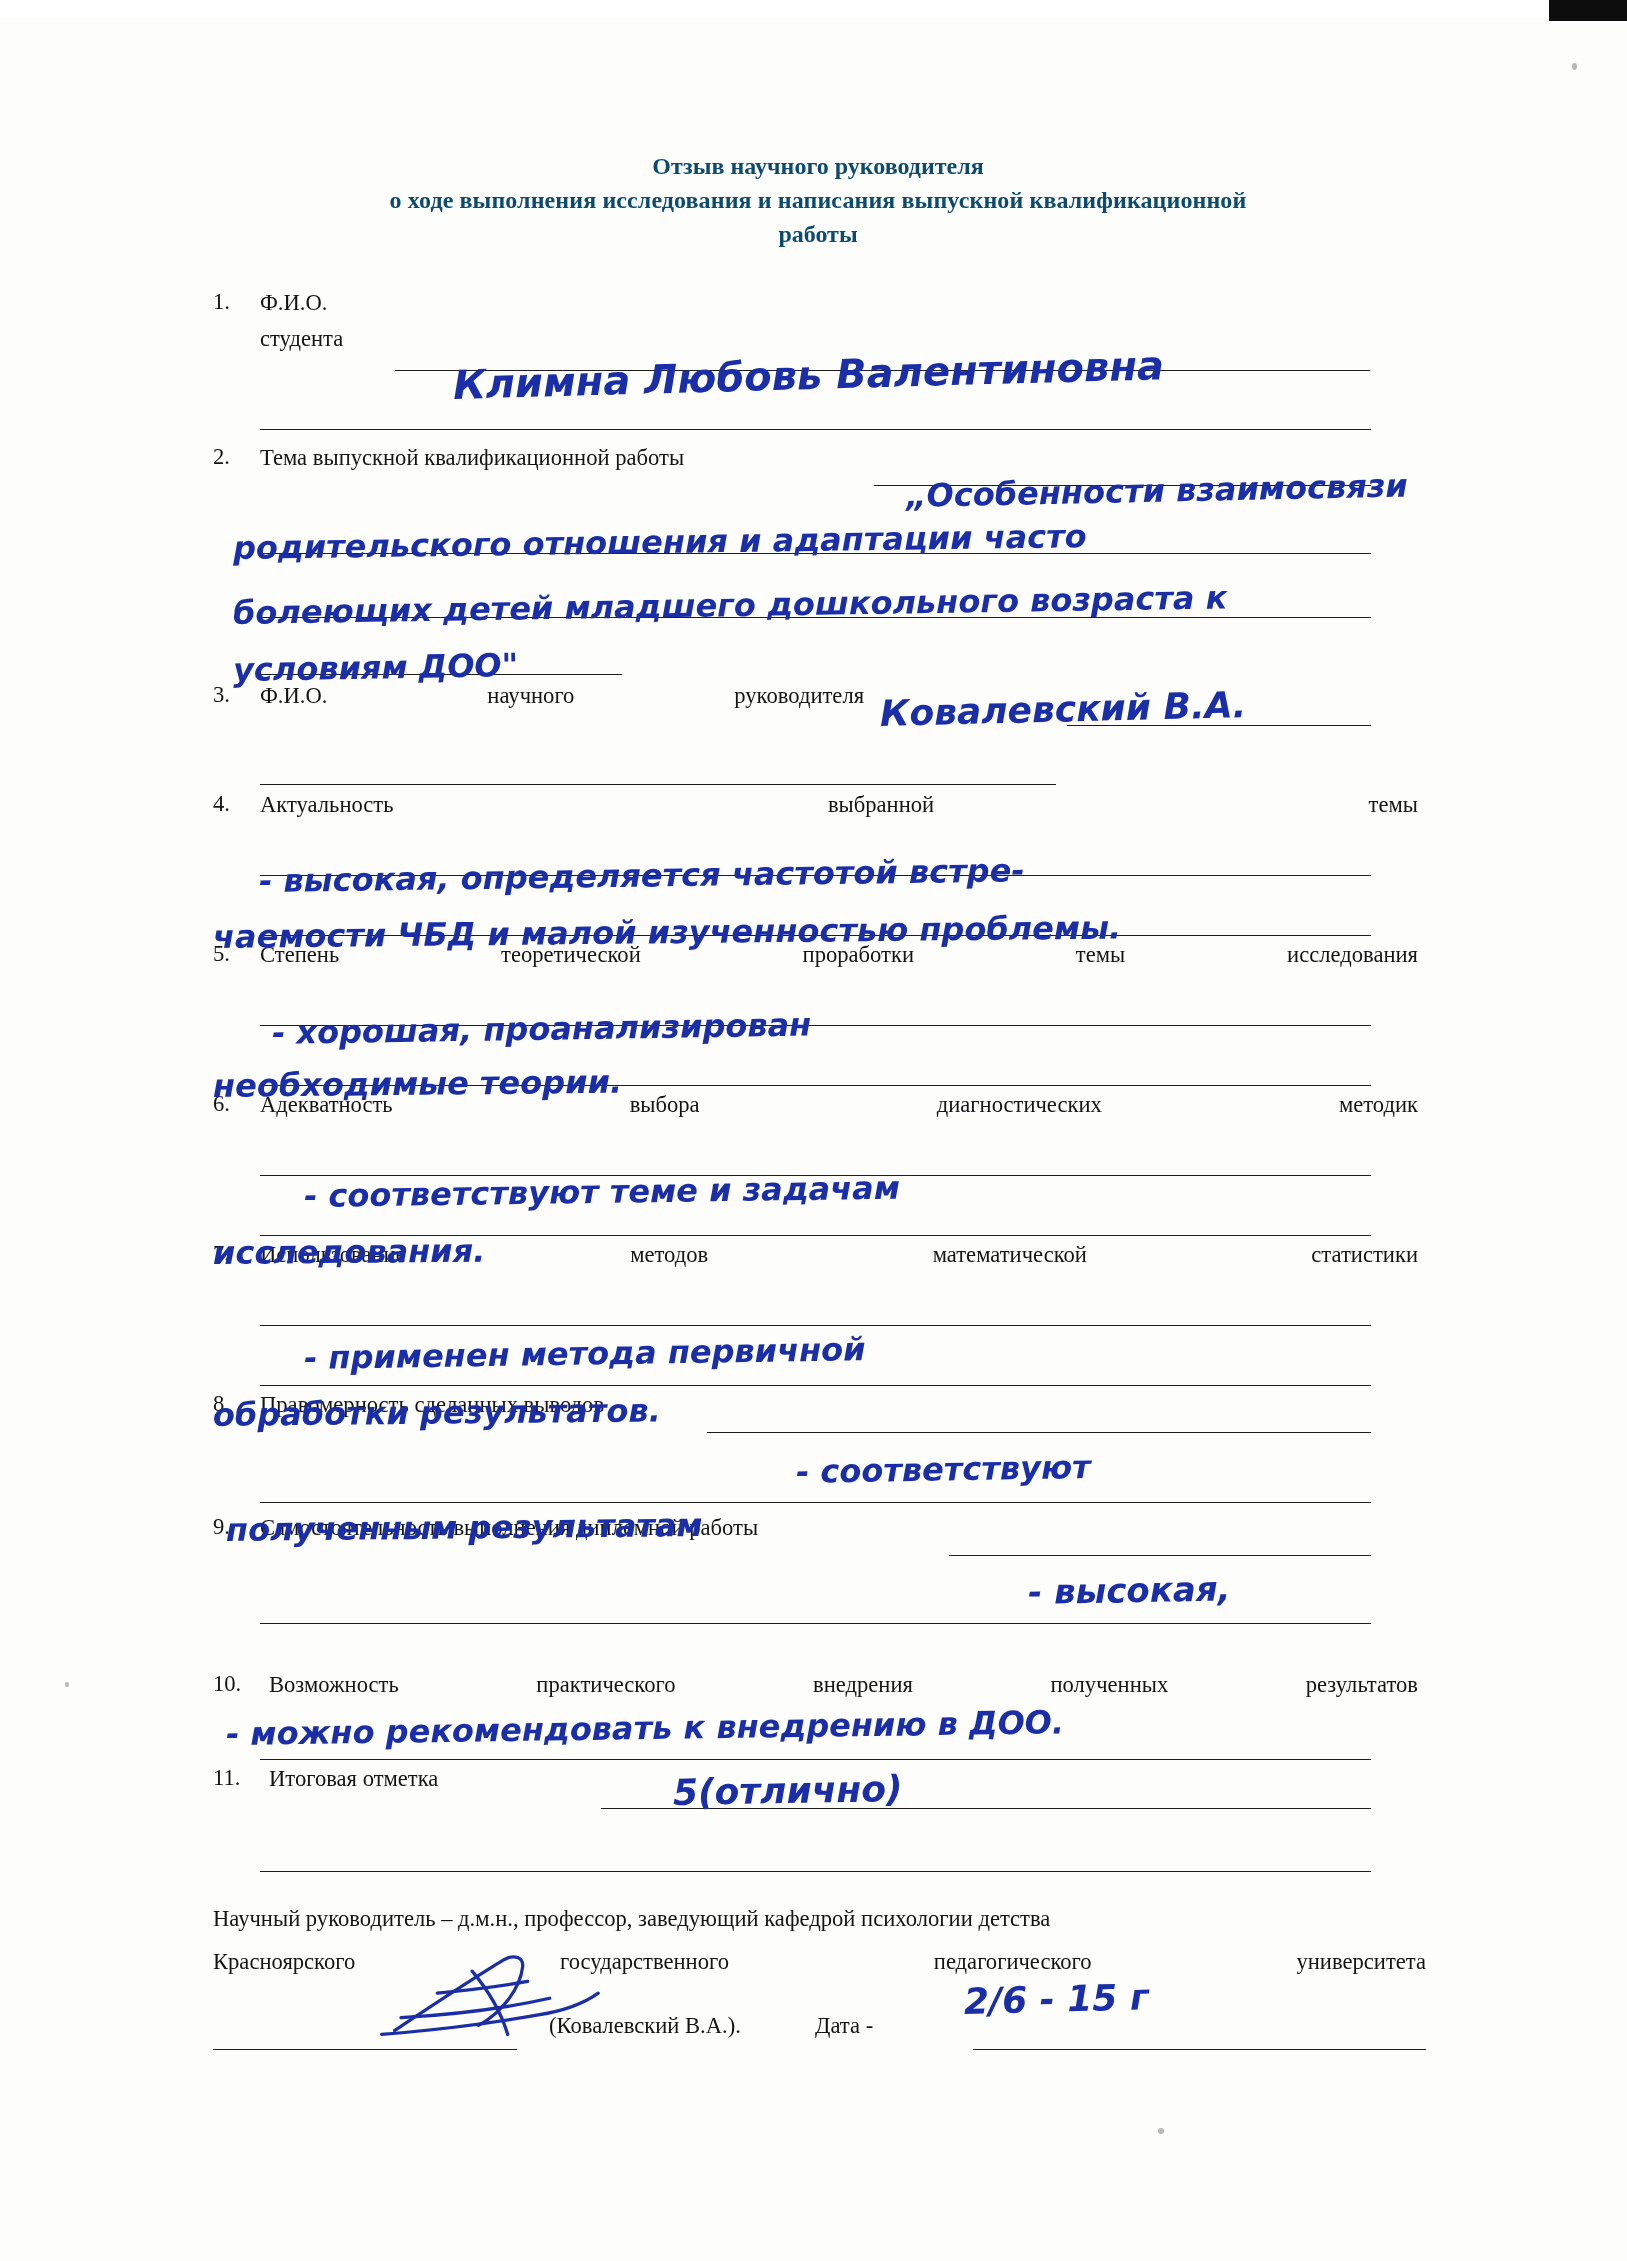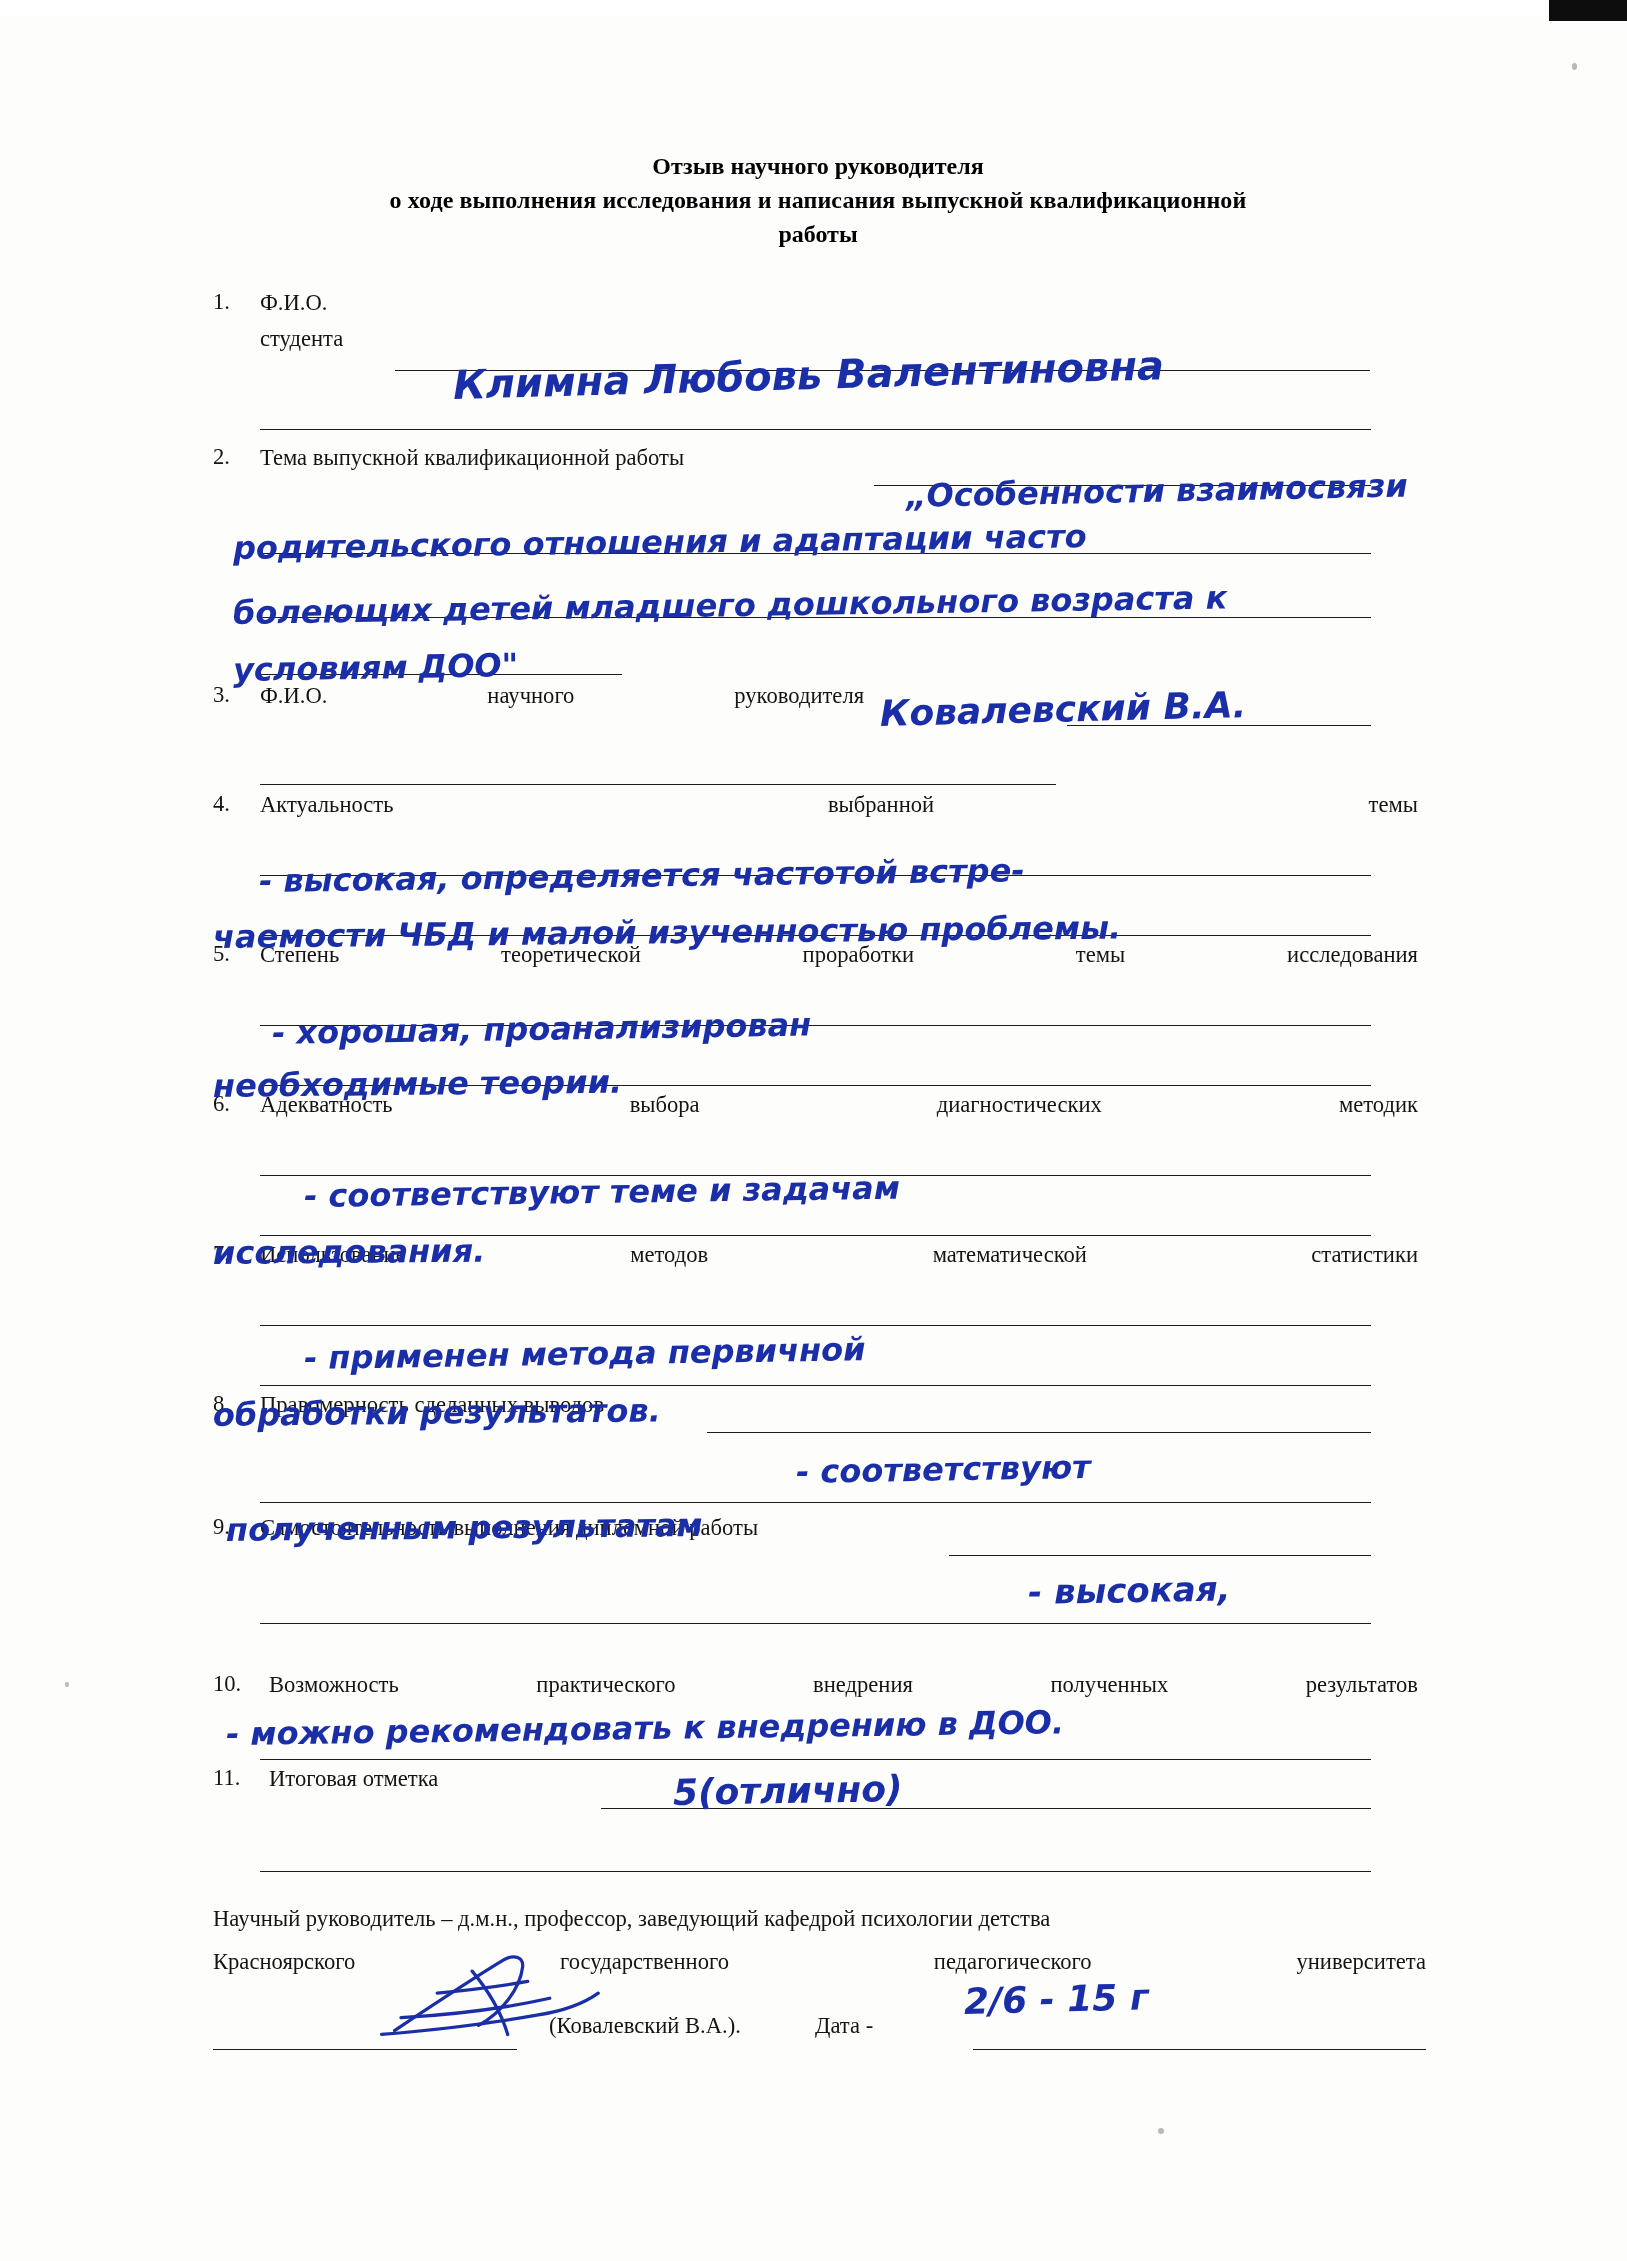--- a/index.html
+++ b/index.html
@@ -41,21 +41,21 @@
     left: 213px;
     top: 149px;
     width: 1210px;
   }
 
   .title-block {
     text-align: center;
     font-weight: bold;
     font-size: 24px;
     line-height: 1.42;
-    color: #000000;
+    color: #0c4a6e;
     margin-bottom: 38px;
   }
   .title-line2 {
     letter-spacing: 0.1px;
   }
 
   ol.items {
     list-style: none;
     margin: 0;
     padding: 0;

